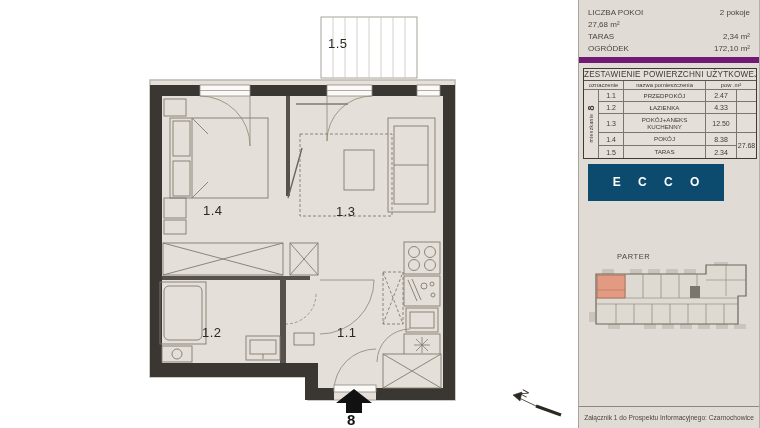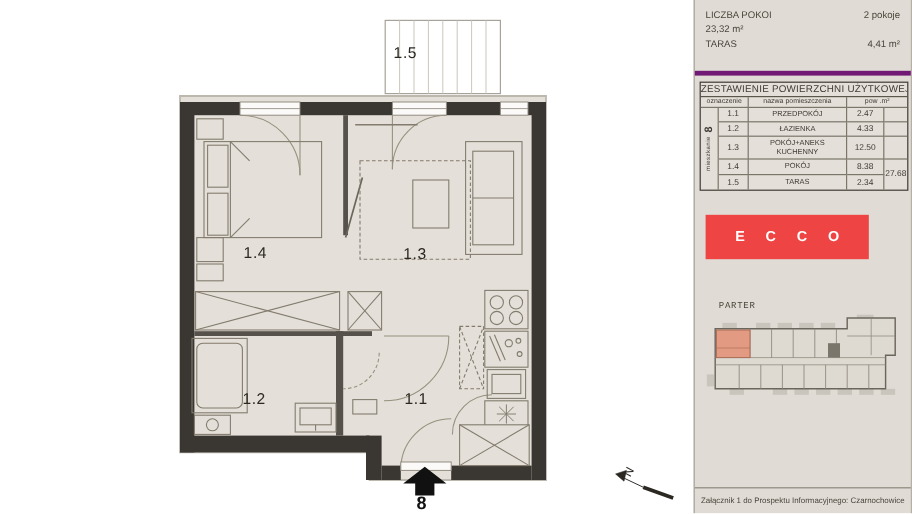--- a/index.html
+++ b/index.html
@@ -25,21 +25,21 @@
     position:absolute; left:521px; top:388px; font-size:10px; color:#2b2822;
     transform:rotate(-62deg);
   }
   
   #side-panel {
     position:absolute; left:578px; top:0; width:182px; height:428px;
     background:#e0dcd5; border-left:1px solid #a8a399; border-right:1px solid #b5b0a6;
   }
   .info-box {
     position:absolute; left:0; top:0; width:100%; height:63px;
-    border-bottom:4px solid #701a75; padding:7px 9px 0 9px;
+    border-bottom:6px solid #701a75; padding:7px 9px 0 9px;
   }
   .info-row { display:flex; justify-content:space-between; font-size:8px; line-height:12px; color:#4b453c; }
   .info-row .v { text-align:center; }
   
   .area-table {
     position:absolute; left:4px; top:68px; width:174px;
     border:1.5px solid #3f3a33; background:#e4e0d9;
   }
   .tbl-title {
     font-size:8.2px; text-align:center; line-height:12px; height:12px;
@@ -61,28 +61,28 @@
   .cell.lastrow { border-bottom:none; }
   .h-ozn { grid-column:1/3; }
   .h-pow { grid-column:4/6; border-right:none; }
   .rot-cell { grid-column:1; grid-row:2/7; border-bottom:none; }
   .rotwrap { transform:rotate(-90deg); white-space:nowrap; display:flex; align-items:center; gap:3px; }
   .rot-word { font-size:5px; letter-spacing:0.4px; color:#3f3a33; }
   .rot-num { font-size:9px; font-weight:bold; color:#3f3a33; }
   .tot-cell { grid-column:5; grid-row:5/7; border-right:none; border-bottom:none; }
   
   .brand {
-    position:absolute; left:9px; top:179px; width:136px; height:37px;
-    background:#ef4444; color:#fff; text-align:center;
+    position:absolute; left:9px; top:164px; width:136px; height:37px;
+    background:#0c4a6e; color:#fff; text-align:center;
     display:flex; flex-direction:column; justify-content:center;
   }
   .brand .l1 { font-size:12px; font-weight:bold; letter-spacing:7px; line-height:13px; text-indent:7px; }
   .brand .l2 { font-size:17px; font-weight:bold; letter-spacing:0.5px; line-height:18px; }
   
-  .floor-label { position:absolute; left:20px; top:252px; font-size:7.5px; letter-spacing:0.6px; color:#4b453c;font-family:Liberation Mono, monospace; }
+  .floor-label { position:absolute; left:38px; top:252px; font-size:7.5px; letter-spacing:0.6px; color:#4b453c; }
   #overview-svg { position:absolute; left:9px; top:262px; }
   
   .panel-footer {
     position:absolute; left:0; bottom:0; width:100%; height:22px;
     border-top:1px solid #8d887d; display:flex; align-items:center; justify-content:center;
   }
   .panel-footer span { font-size:6.6px; color:#4b453c; white-space:nowrap; }
 </style>
 </head>
 <body>
@@ -238,25 +238,29 @@
   <span class="north-letter">N</span>
 
   <div id="side-panel">
 
     <div class="info-box">
       <div class="info-row">
         <span>LICZBA  POKOI</span>
         <span class="v">2 pokoje</span>
       </div>
       <div class="info-row">
-        <span class="v">23,32 m²</span>
+        <span class="v">27,68 m²</span>
       </div>
       <div class="info-row">
         <span>TARAS</span>
-        <span class="v">4,41 m²</span>
+        <span class="v">2,34 m²</span>
+      </div>
+      <div class="info-row">
+        <span>OGRÓDEK</span>
+        <span class="v">172,10 m²</span>
       </div>
     </div>
 
     <div class="area-table">
       <div class="tbl-title">ZESTAWIENIE POWIERZCHNI UŻYTKOWEJ</div>
       <div class="tbl-grid">
         <div class="cell hdr h-ozn">oznaczenie</div>
         <div class="cell hdr">nazwa pomieszczenia</div>
         <div class="cell hdr h-pow lastcol">pow .m²</div>
 

